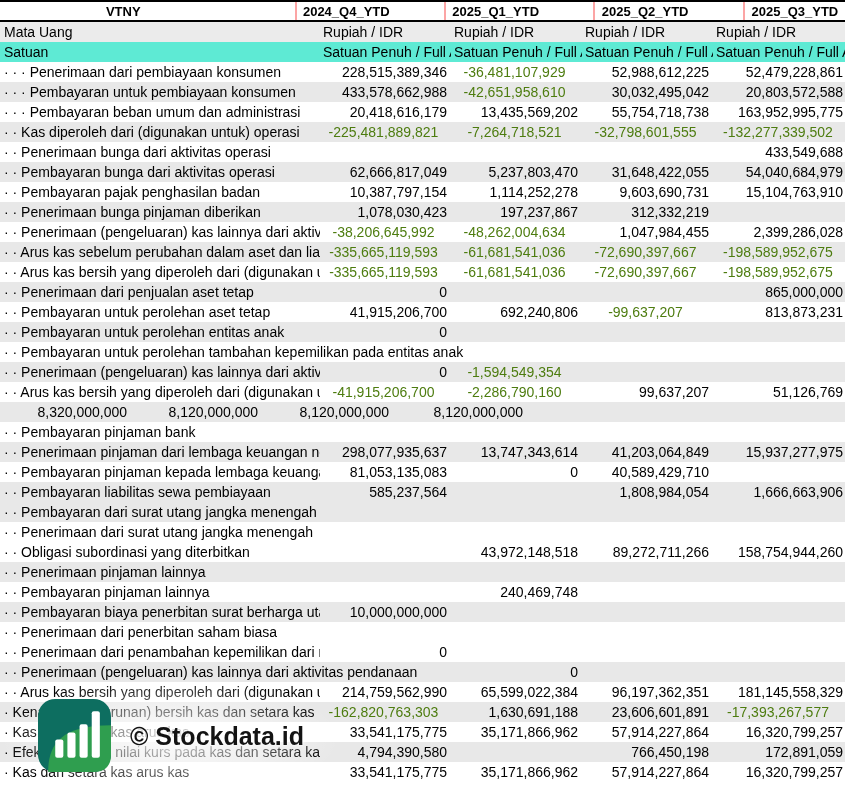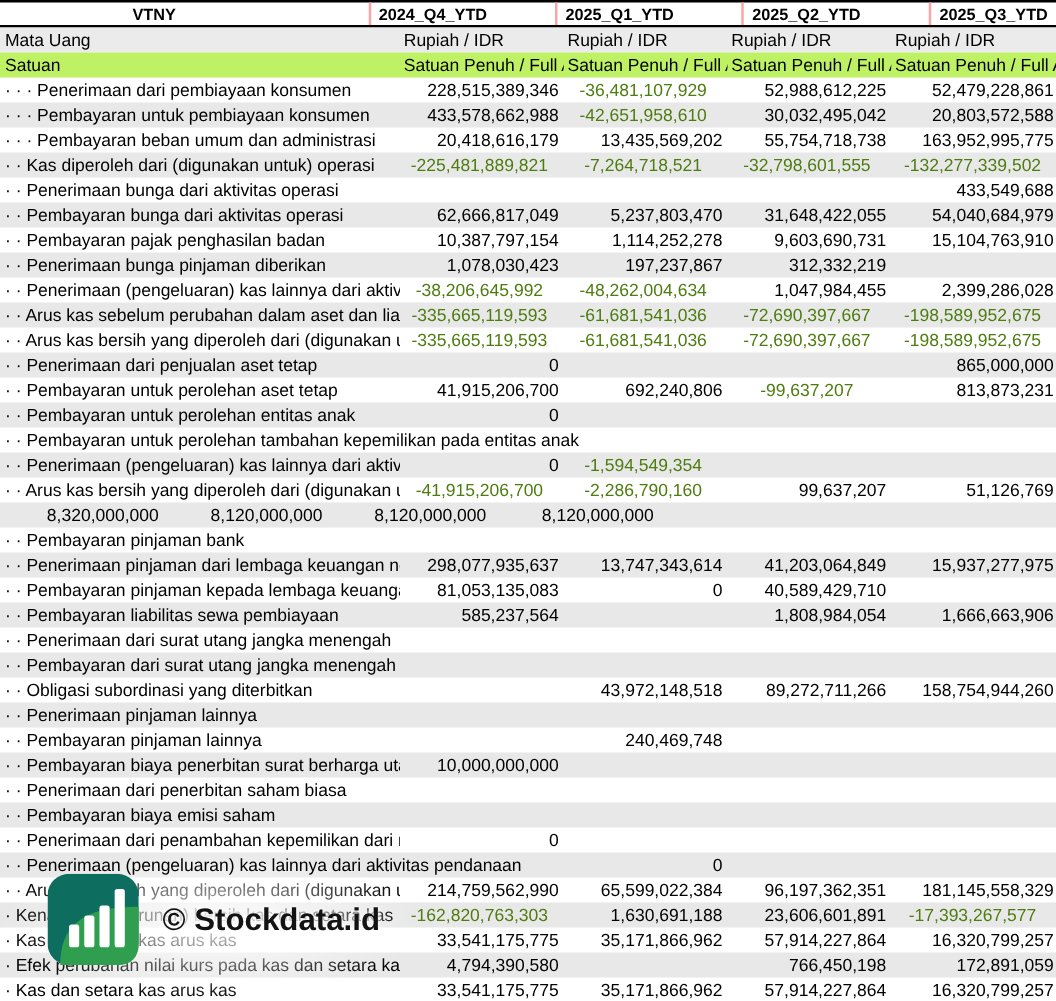--- a/index.html
+++ b/index.html
@@ -14,21 +14,21 @@
   .hcell.c0{width:320px;}
   .hcell.cq{width:131px;border-left:2px solid #fca5a5;margin-left:48px;}
   .hcell.cq:last-child{width:132px;}
   .lbl{width:320px;padding-left:4px;box-sizing:border-box;overflow:hidden;flex:none;}
   .lbl.ovf{overflow:visible;z-index:1;}
   .val{width:131px;box-sizing:border-box;text-align:right;padding-right:4px;overflow:hidden;flex:none;}
   .val:last-child{width:132px;padding-right:2px;}
   .val.left{text-align:left;padding-left:3px;padding-right:0;}
   .neg{color:#4d7c0f;text-align:center;}
   .meta1{background:#ebebeb;}
-  .meta2{background:#bef264;}
+  .meta2{background:#5eead4;}
   
   .fade{position:absolute;left:0;top:676px;width:340px;height:125px;
     background:radial-gradient(closest-side,rgba(255,255,255,.85),rgba(255,255,255,0));pointer-events:none;}
   .wm-logo{position:absolute;left:38px;top:699px;width:73px;height:73px;}
   .wm-name{position:absolute;left:24px;top:758px;font-size:20px;font-weight:bold;color:#161616;letter-spacing:.2px;}
   .wm-copy{position:absolute;left:130px;top:722px;font-size:25px;font-weight:bold;color:#131313;
     text-shadow:0 0 5px rgba(255,255,255,.95),0 0 2px rgba(255,255,255,.9);}
 </style>
 </head>
 <body>
@@ -203,29 +203,29 @@
         <div class="val">40,589,429,710</div>
         <div class="val"></div>
       </div>
       <div class="row stripe">
         <div class="lbl">· · Pembayaran liabilitas sewa pembiayaan</div>
         <div class="val">585,237,564</div>
         <div class="val"></div>
         <div class="val">1,808,984,054</div>
         <div class="val">1,666,663,906</div>
       </div>
+      <div class="row stripe">
+        <div class="lbl ovf">· · Pembayaran dari surat utang jangka menengah</div>
+        <div class="val"></div>
+        <div class="val"></div>
+        <div class="val"></div>
+        <div class="val"></div>
+      </div>
       <div class="row">
         <div class="lbl ovf">· · Penerimaan dari surat utang jangka menengah</div>
-        <div class="val"></div>
-        <div class="val"></div>
-        <div class="val"></div>
-        <div class="val"></div>
-      </div>
-      <div class="row stripe">
-        <div class="lbl ovf">· · Pembayaran dari surat utang jangka menengah</div>
         <div class="val"></div>
         <div class="val"></div>
         <div class="val"></div>
         <div class="val"></div>
       </div>
       <div class="row">
         <div class="lbl ovf">· · Obligasi subordinasi yang diterbitkan</div>
         <div class="val"></div>
         <div class="val">43,972,148,518</div>
         <div class="val">89,272,711,266</div>
@@ -247,27 +247,20 @@
       </div>
       <div class="row stripe">
         <div class="lbl">· · Pembayaran biaya penerbitan surat berharga utan</div>
         <div class="val">10,000,000,000</div>
         <div class="val"></div>
         <div class="val"></div>
         <div class="val"></div>
       </div>
       <div class="row">
         <div class="lbl ovf">· · Penerimaan dari penerbitan saham biasa</div>
-        <div class="val"></div>
-        <div class="val"></div>
-        <div class="val"></div>
-        <div class="val"></div>
-      </div>
-      <div class="row stripe">
-        <div class="lbl ovf">· · Pembayaran biaya emisi saham</div>
         <div class="val"></div>
         <div class="val"></div>
         <div class="val"></div>
         <div class="val"></div>
       </div>
       <div class="row">
         <div class="lbl">· · Penerimaan dari penambahan kepemilikan dari n</div>
         <div class="val">0</div>
         <div class="val"></div>
         <div class="val"></div>

